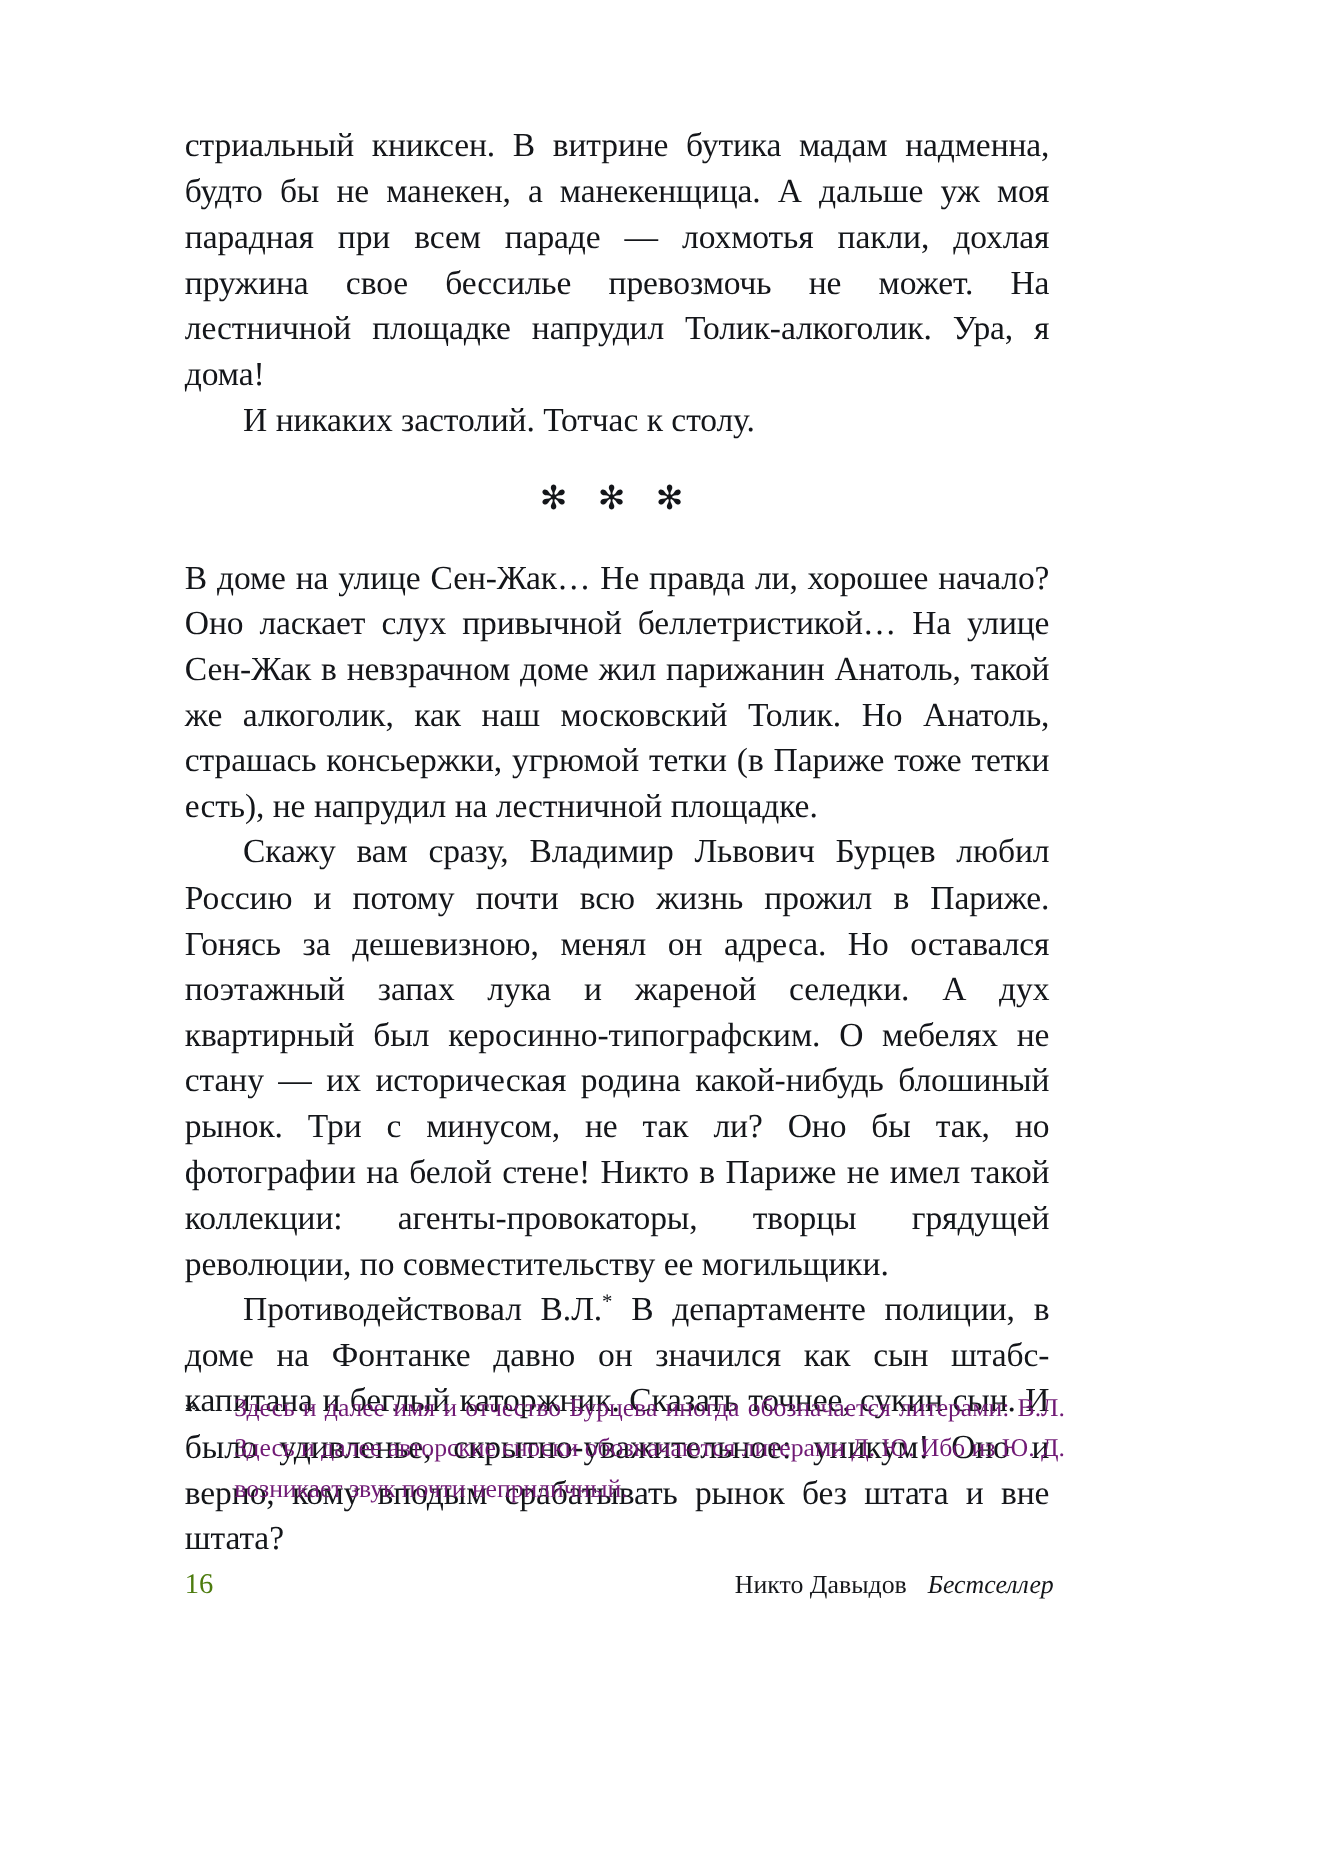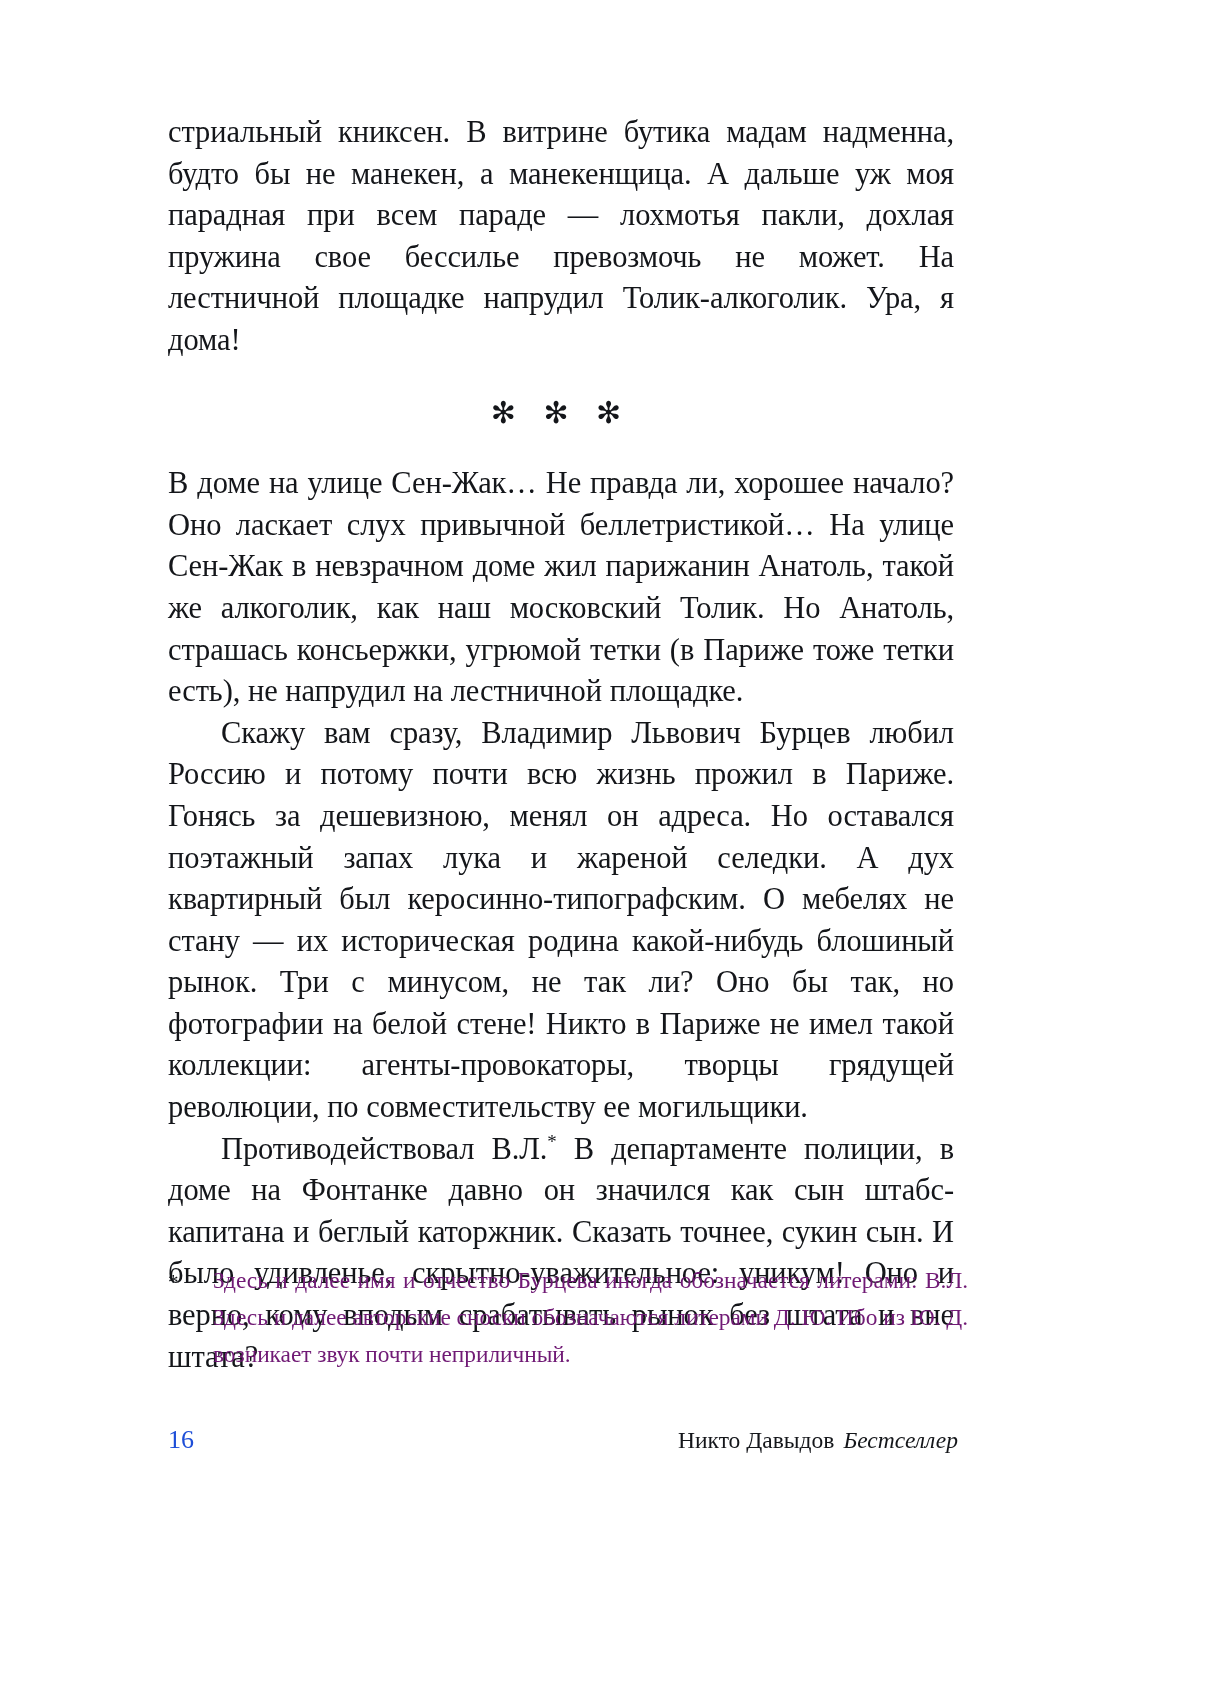--- a/index.html
+++ b/index.html
@@ -86,46 +86,47 @@
     left: 168px;
     top: 1424px;
     width: 790px;
     display: flex;
     align-items: baseline;
     justify-content: space-between;
   }
   .folio {
     font-size: 26px;
     line-height: 32px;
-    color: #1d4ed8;
+    color: #4d7c0f;
   }
   .running-title {
     font-size: 23.5px;
     line-height: 32px;
     color: #14161a;
     white-space: nowrap;
   }
   .running-title .author {
     font-style: normal;
   }
   .running-title .title {
     font-style: italic;
-    margin-left: 9px;
+    margin-left: 19px;
     font-family: Liberation Serif, serif;
   }
 </style>
 </head>
 <body>
 
 <div class="page">
 
   <div class="content">
 
     <p class="body-par no-indent last-line-left">стриальный книксен. В витрине бутика мадам надменна, будто бы не манекен, а манекенщица. А дальше уж моя парадная при всем параде — лохмотья пакли, дохлая пружина свое бессилье превозмочь не может. На лестничной площадке напрудил Толик-алкоголик. Ура, я дома!</p>
 
+    <p class="body-par last-line-left">И никаких застолий. Тотчас к столу.</p>
 
 
     <div class="sep">✻ ✻ ✻</div>
 
     <p class="body-par no-indent last-line-left">В доме на улице Сен-Жак… Не правда ли, хорошее начало? Оно ласкает слух привычной беллетристикой… На улице Сен-Жак в невзрачном доме жил парижанин Анатоль, такой же алкоголик, как наш московский Толик. Но Анатоль, страшась консьержки, угрюмой тетки (в Париже тоже тетки есть), не напрудил на лестничной площадке.</p>
 
     <p class="body-par last-line-left">Скажу вам сразу, Владимир Львович Бурцев любил Россию и потому почти всю жизнь прожил в Париже. Гонясь за дешевизною, менял он адреса. Но оставался поэтажный запах лука и жареной селедки. А дух квартирный был керосинно-типографским. О мебелях не стану — их историческая родина какой-нибудь блошиный рынок. Три с минусом, не так ли? Оно бы так, но фотографии на белой стене! Никто в Париже не имел такой коллекции: агенты-провокаторы, творцы грядущей революции, по совместительству ее могильщики.</p>
 
     <p class="body-par"><span>Противодействовал В.Л.</span><span class="sup-note">*</span><span> В департаменте полиции, в доме на Фонтанке давно он значился как сын штабс-капитана и беглый каторжник. Сказать точнее, сукин сын. И было удивленье, скрытно-уважительное: уникум! Оно и верно, кому вподым срабатывать рынок без штата и вне штата?</span></p>
 

